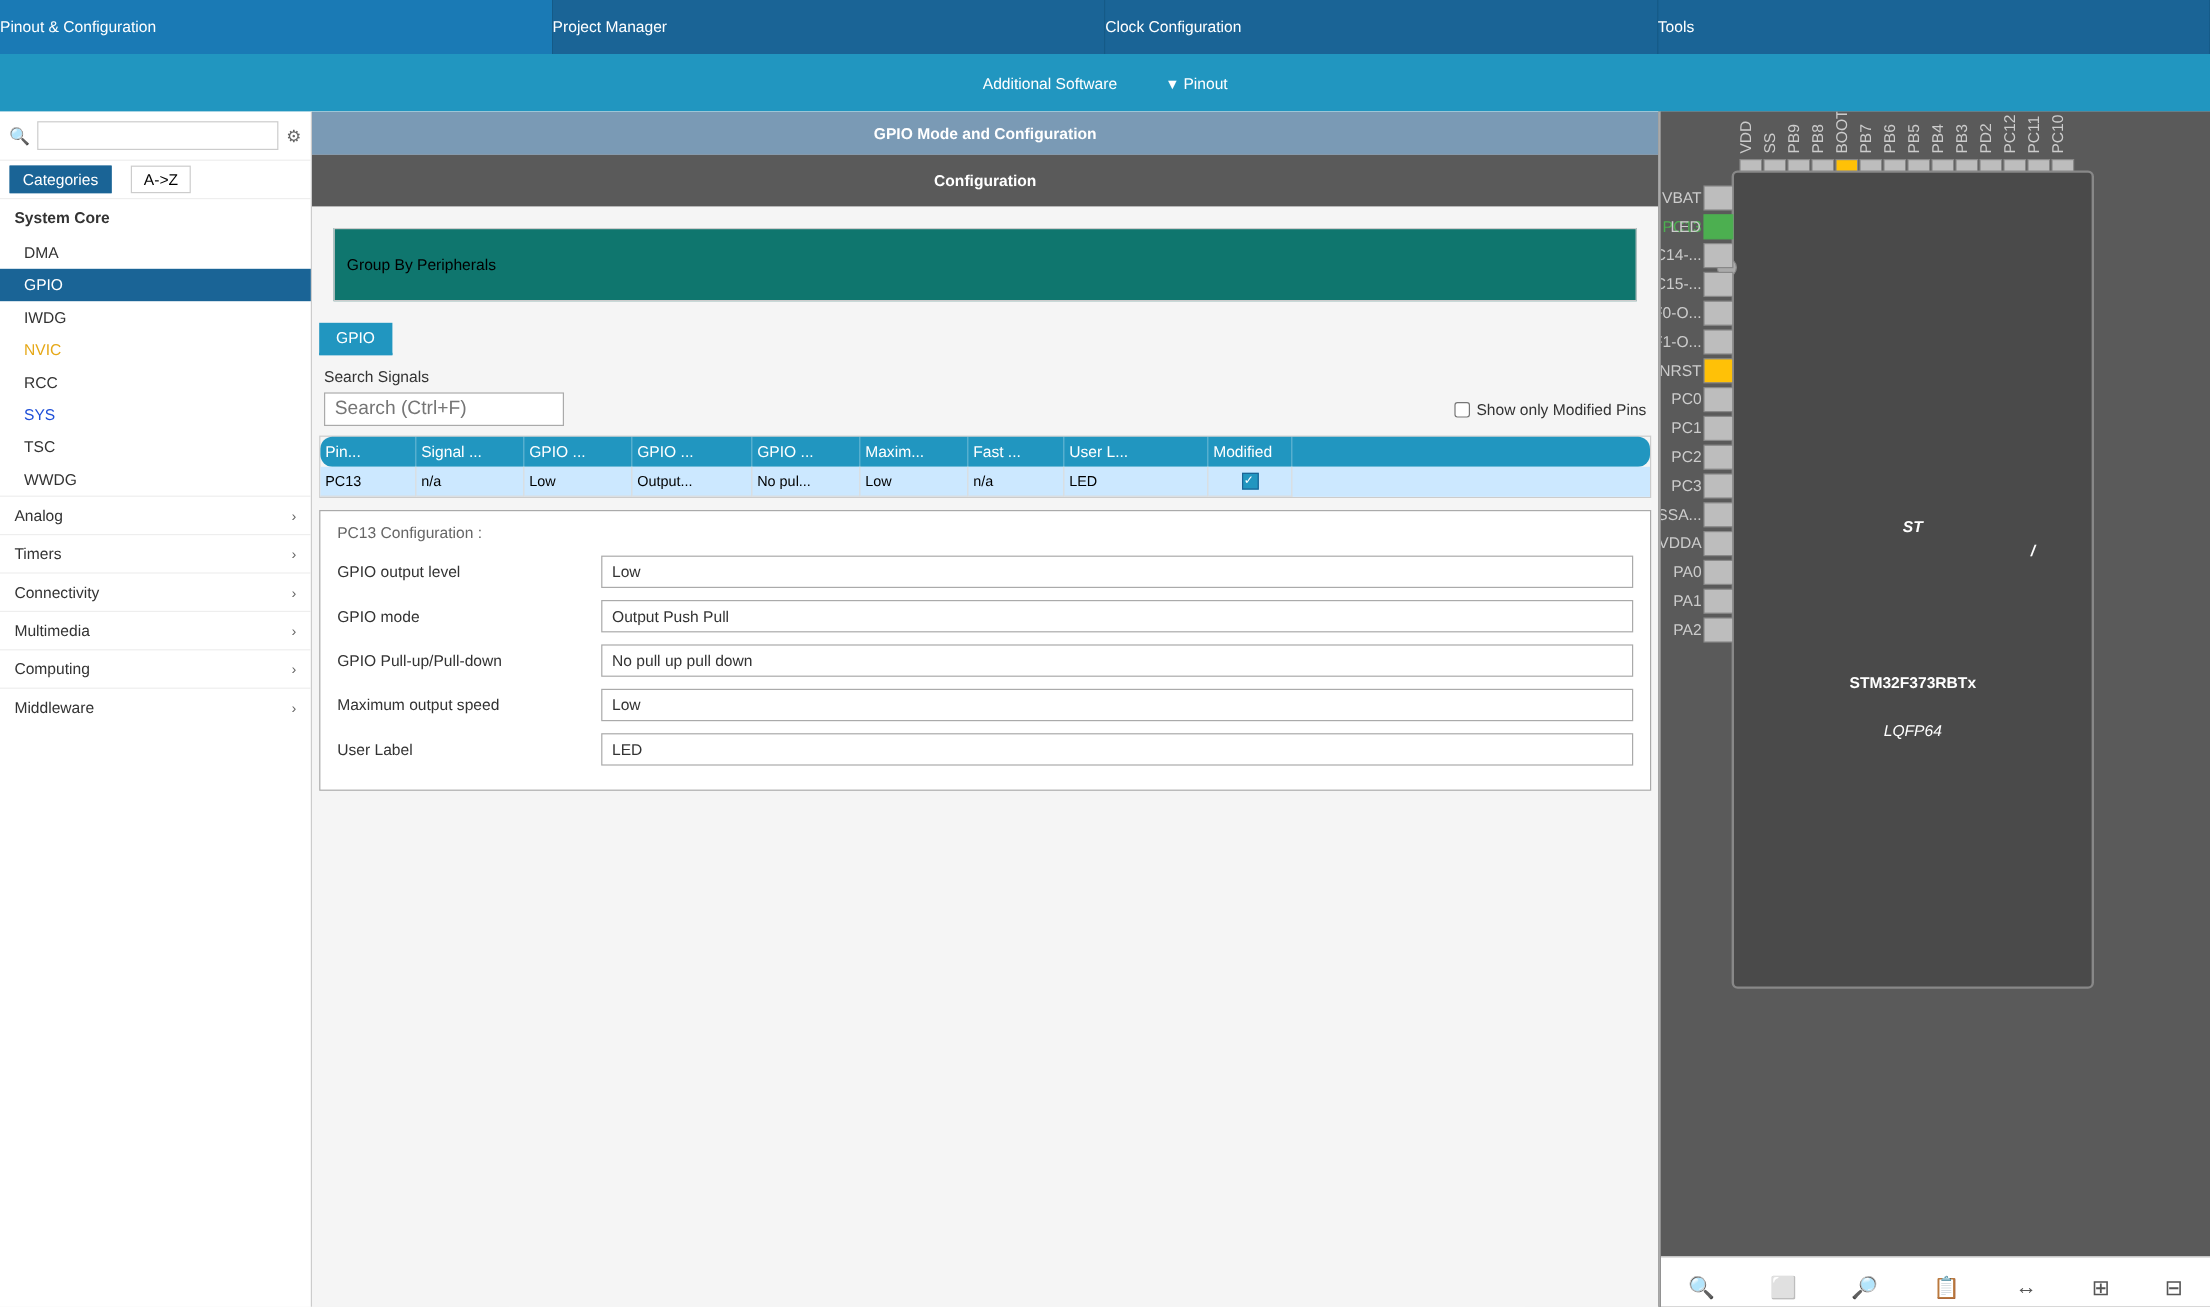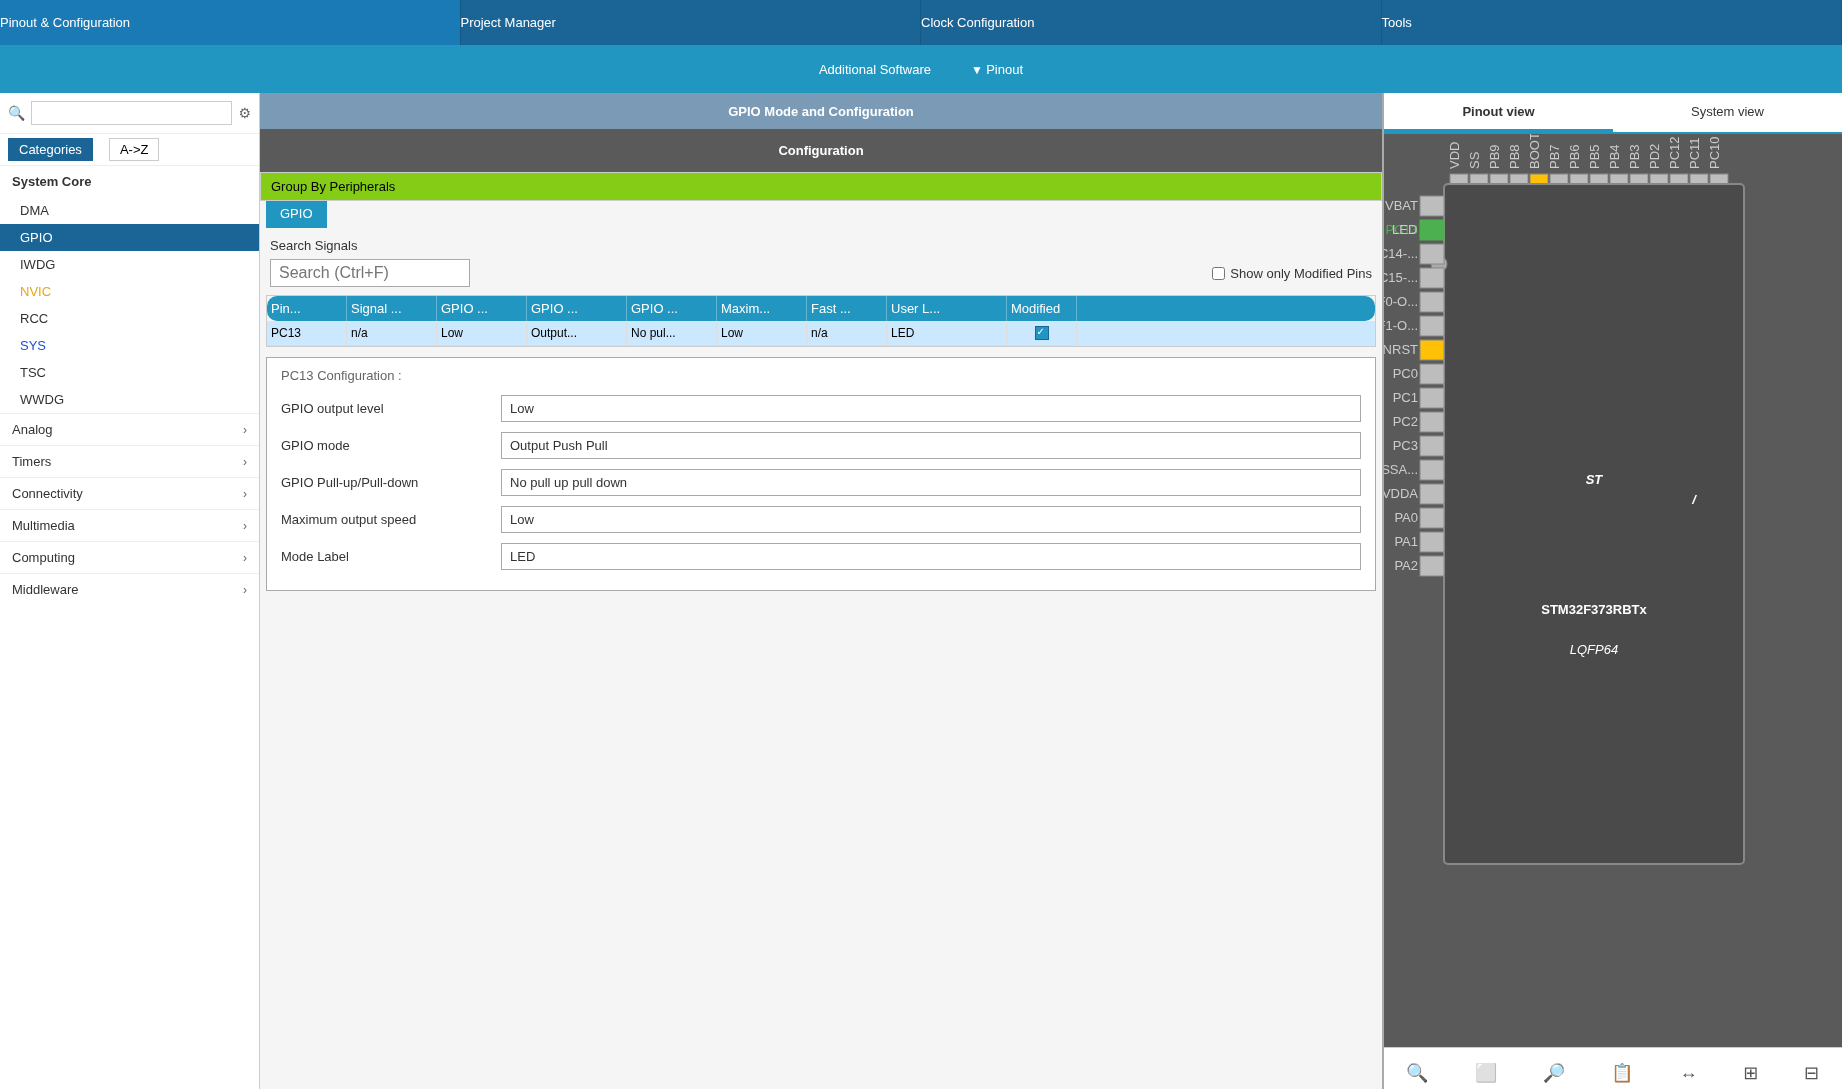--- a/index.html
+++ b/index.html
@@ -32,21 +32,21 @@
     .sidebar-item { padding: 6px 20px; cursor: pointer; color: #333; }
     .sidebar-item.active { background: #1a6496; color: white; }
     .sidebar-item.yellow { color: #e6a817; }
     .sidebar-item.green { color: #1d4ed8; }
     .sidebar-category { display: flex; align-items: center; justify-content: space-between; padding: 8px 12px; cursor: pointer; border-top: 1px solid #eee; font-size: 13px; color: #333; }
     .chevron { color: #666; font-size: 12px; }
 
     
     .center-panel { flex: 1; background: #f5f5f5; overflow-y: auto; }
     .config-section { background: #5a5a5a; color: white; text-align: center; padding: 14px; font-size: 13px; font-weight: bold; }
-    .group-by-bar { background: #84cc16; border: 1px solid #ccc; padding: 6px 10px; margin: 0; font-size: 13px; }
+    .group-by-bar { background: #0f766e; border: 1px solid #ccc; padding: 22px 10px; margin: 18px; font-size: 13px; }
     .gpio-tab-bar { display: flex; margin: 0 6px; }
     .gpio-tab { padding: 5px 14px; background: #2196c0; color: white; cursor: pointer; font-size: 13px; border-bottom: 2px solid #2196c0; }
 
     
     .signal-section { margin: 10px 6px; }
     .search-signals-label { font-size: 13px; color: #333; margin-bottom: 6px; padding: 0 4px; }
     .search-signals-row { display: flex; align-items: center; gap: 10px; margin-bottom: 8px; padding: 0 4px; }
     .search-signals-input { border: 1px solid #aaa; padding: 4px 8px; width: 200px; font-size: 16px; color: #999; }
     .show-modified { display: flex; align-items: center; gap: 5px; font-size: 13px; color: #333; margin-left: auto; }
     .table-container { border: 1px solid #ccc; }
@@ -242,38 +242,30 @@
       <div class="config-row">
         <div class="config-label">
           <span>Maximum output speed</span>
         </div>
         <div class="config-value">
           <input class="config-input" type="text" value="Low" style="">
         </div>
       </div>
       <div class="config-row">
         <div class="config-label">
-          <span>Mode Label</span>
+          <span>User Label</span>
         </div>
         <div class="config-value">
           <input class="config-input" type="text" value="LED" style="">
         </div>
       </div>
     </div>
   </div>
 
   <div class="right-panel">
-    <div class="right-panel-tabs">
-      <div class="right-tab active">
-        <span>Pinout view</span>
-      </div>
-      <div class="right-tab">
-        <span>System view</span>
-      </div>
-    </div>
 
     <div class="chip-area">
       <svg width="460" height="900" style="position:absolute; top:0; left:0;">
 
         <g transform="translate(60, 5)">
 
           <text x="15" y="30" font-size="8" fill="#ccc" transform="rotate(-90, 15, 30)" text-anchor="start">VDD</text>
           <text x="35" y="30" font-size="8" fill="#ccc" transform="rotate(-90, 35, 30)" text-anchor="start">SS</text>
           <text x="55" y="30" font-size="8" fill="#ccc" transform="rotate(-90, 55, 30)" text-anchor="start">PB9</text>
           <text x="75" y="30" font-size="8" fill="#ccc" transform="rotate(-90, 75, 30)" text-anchor="start">PB8</text>

